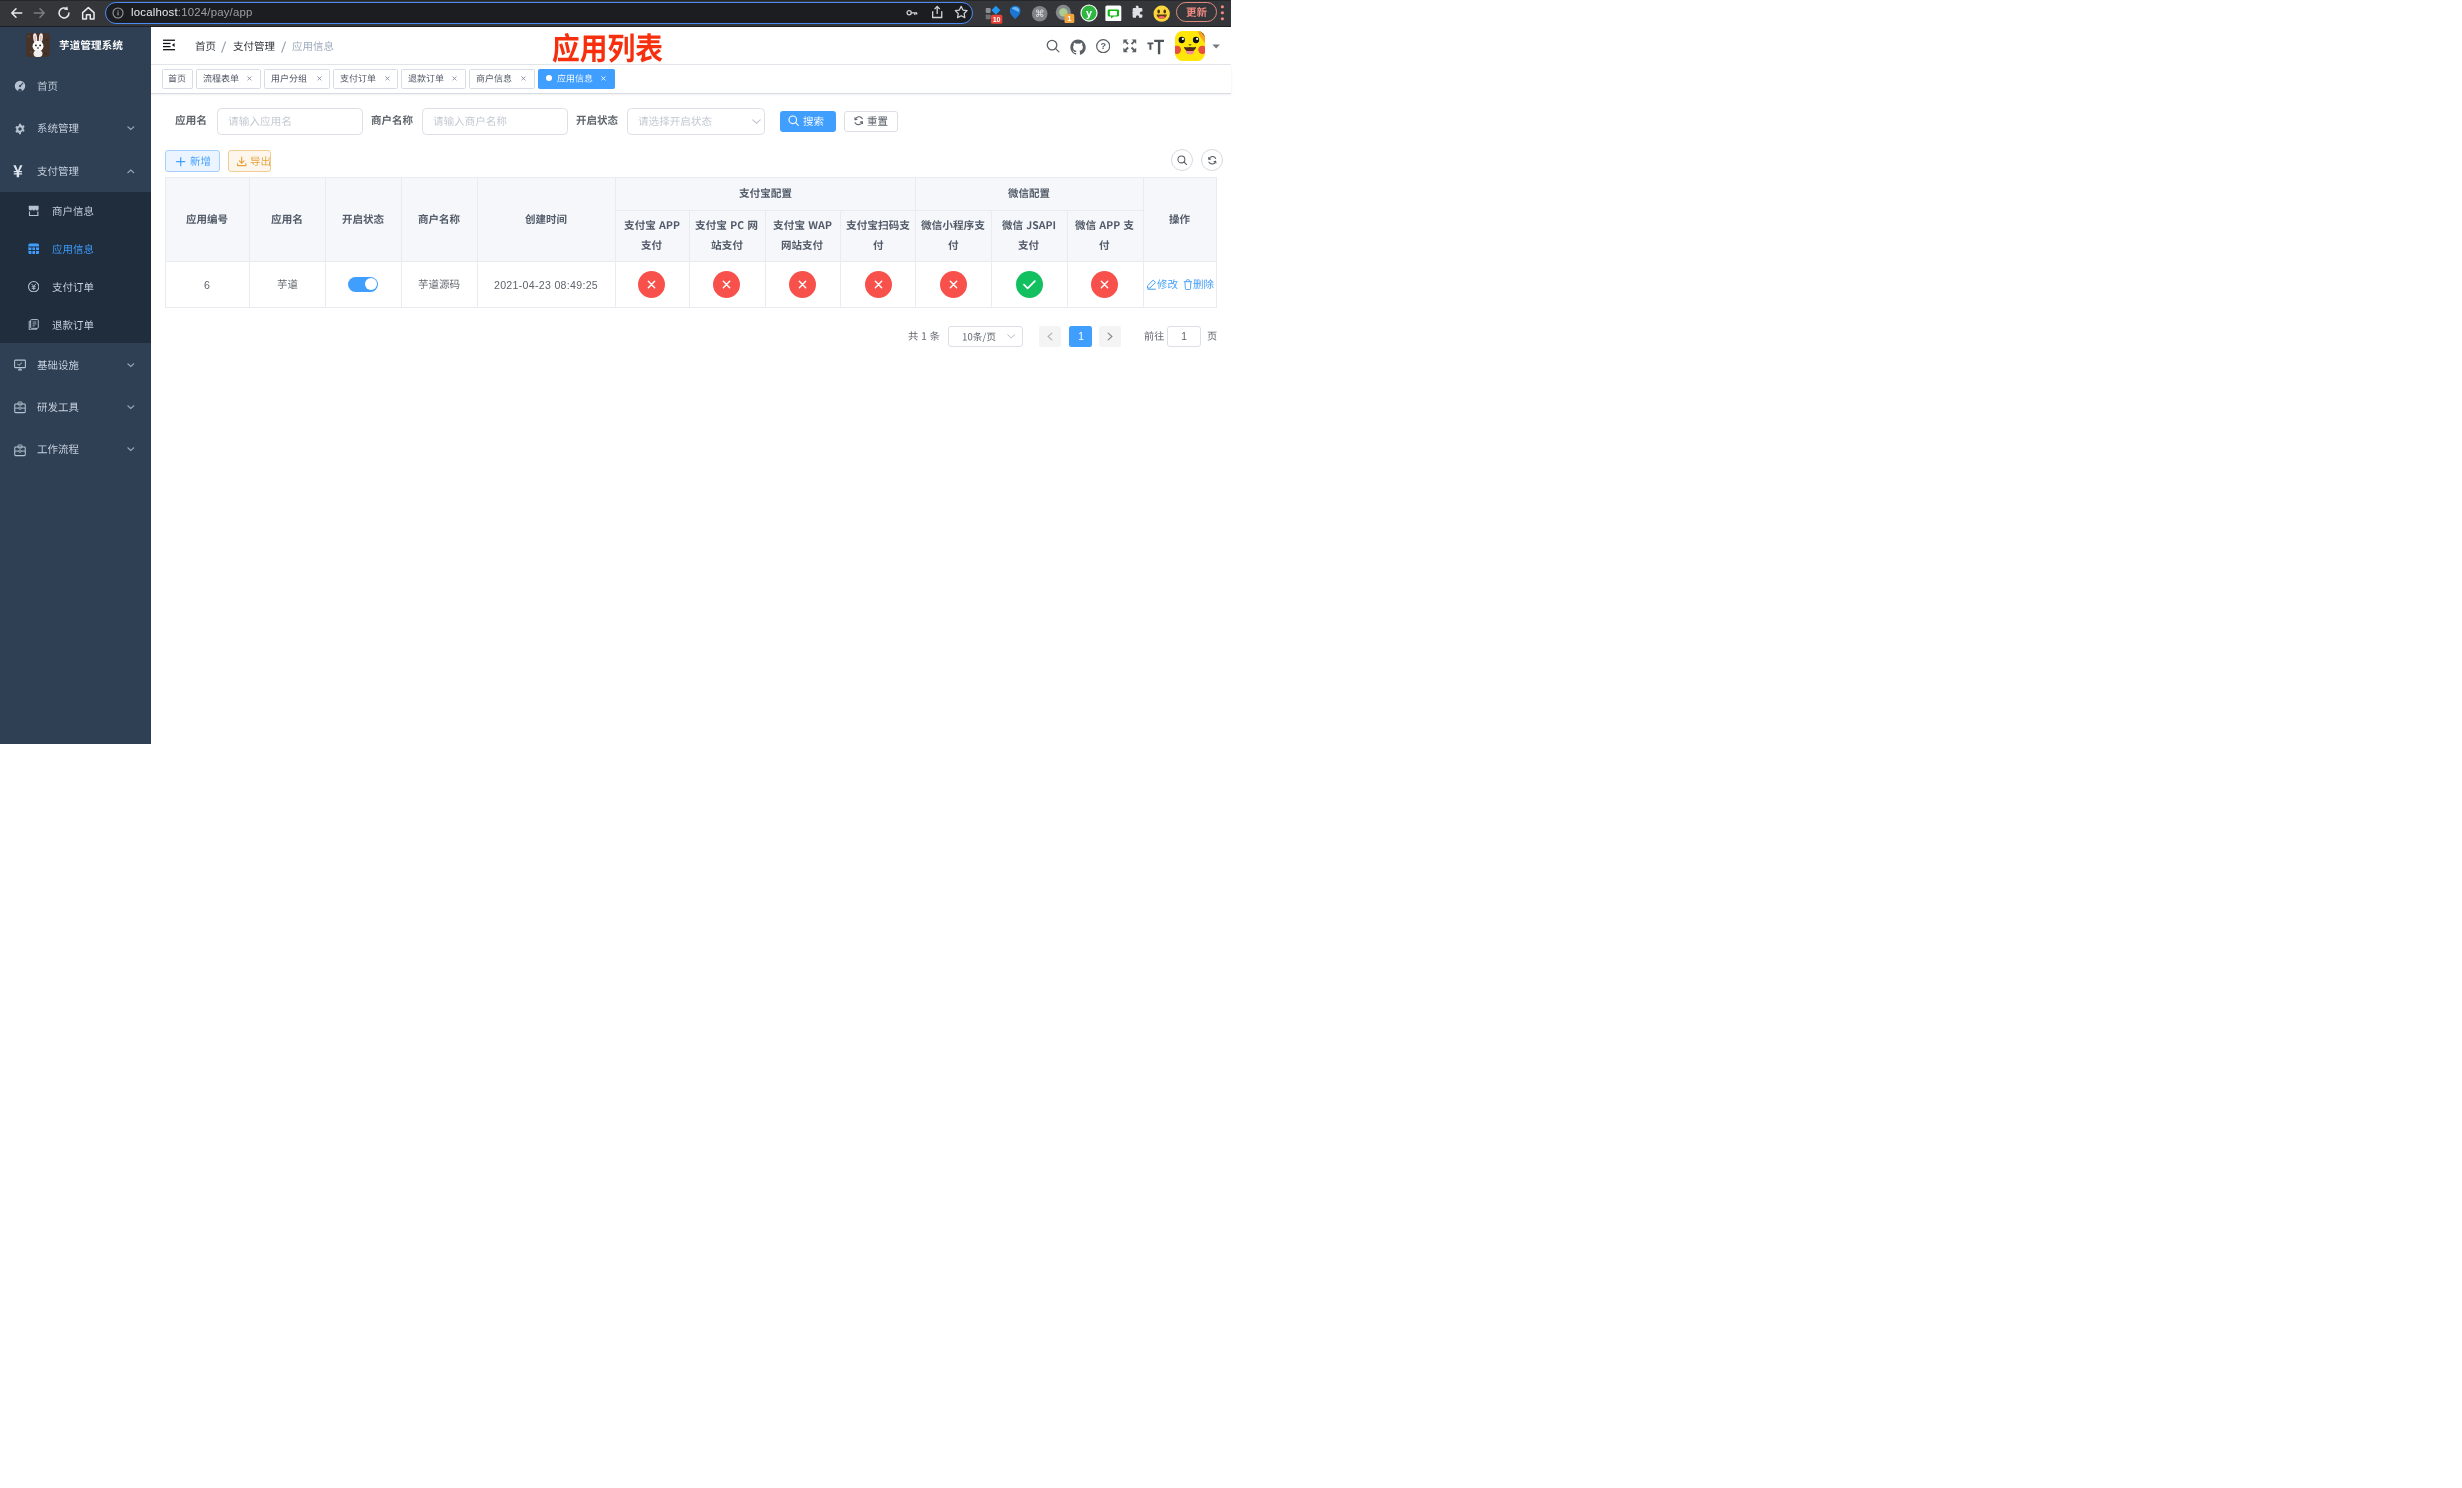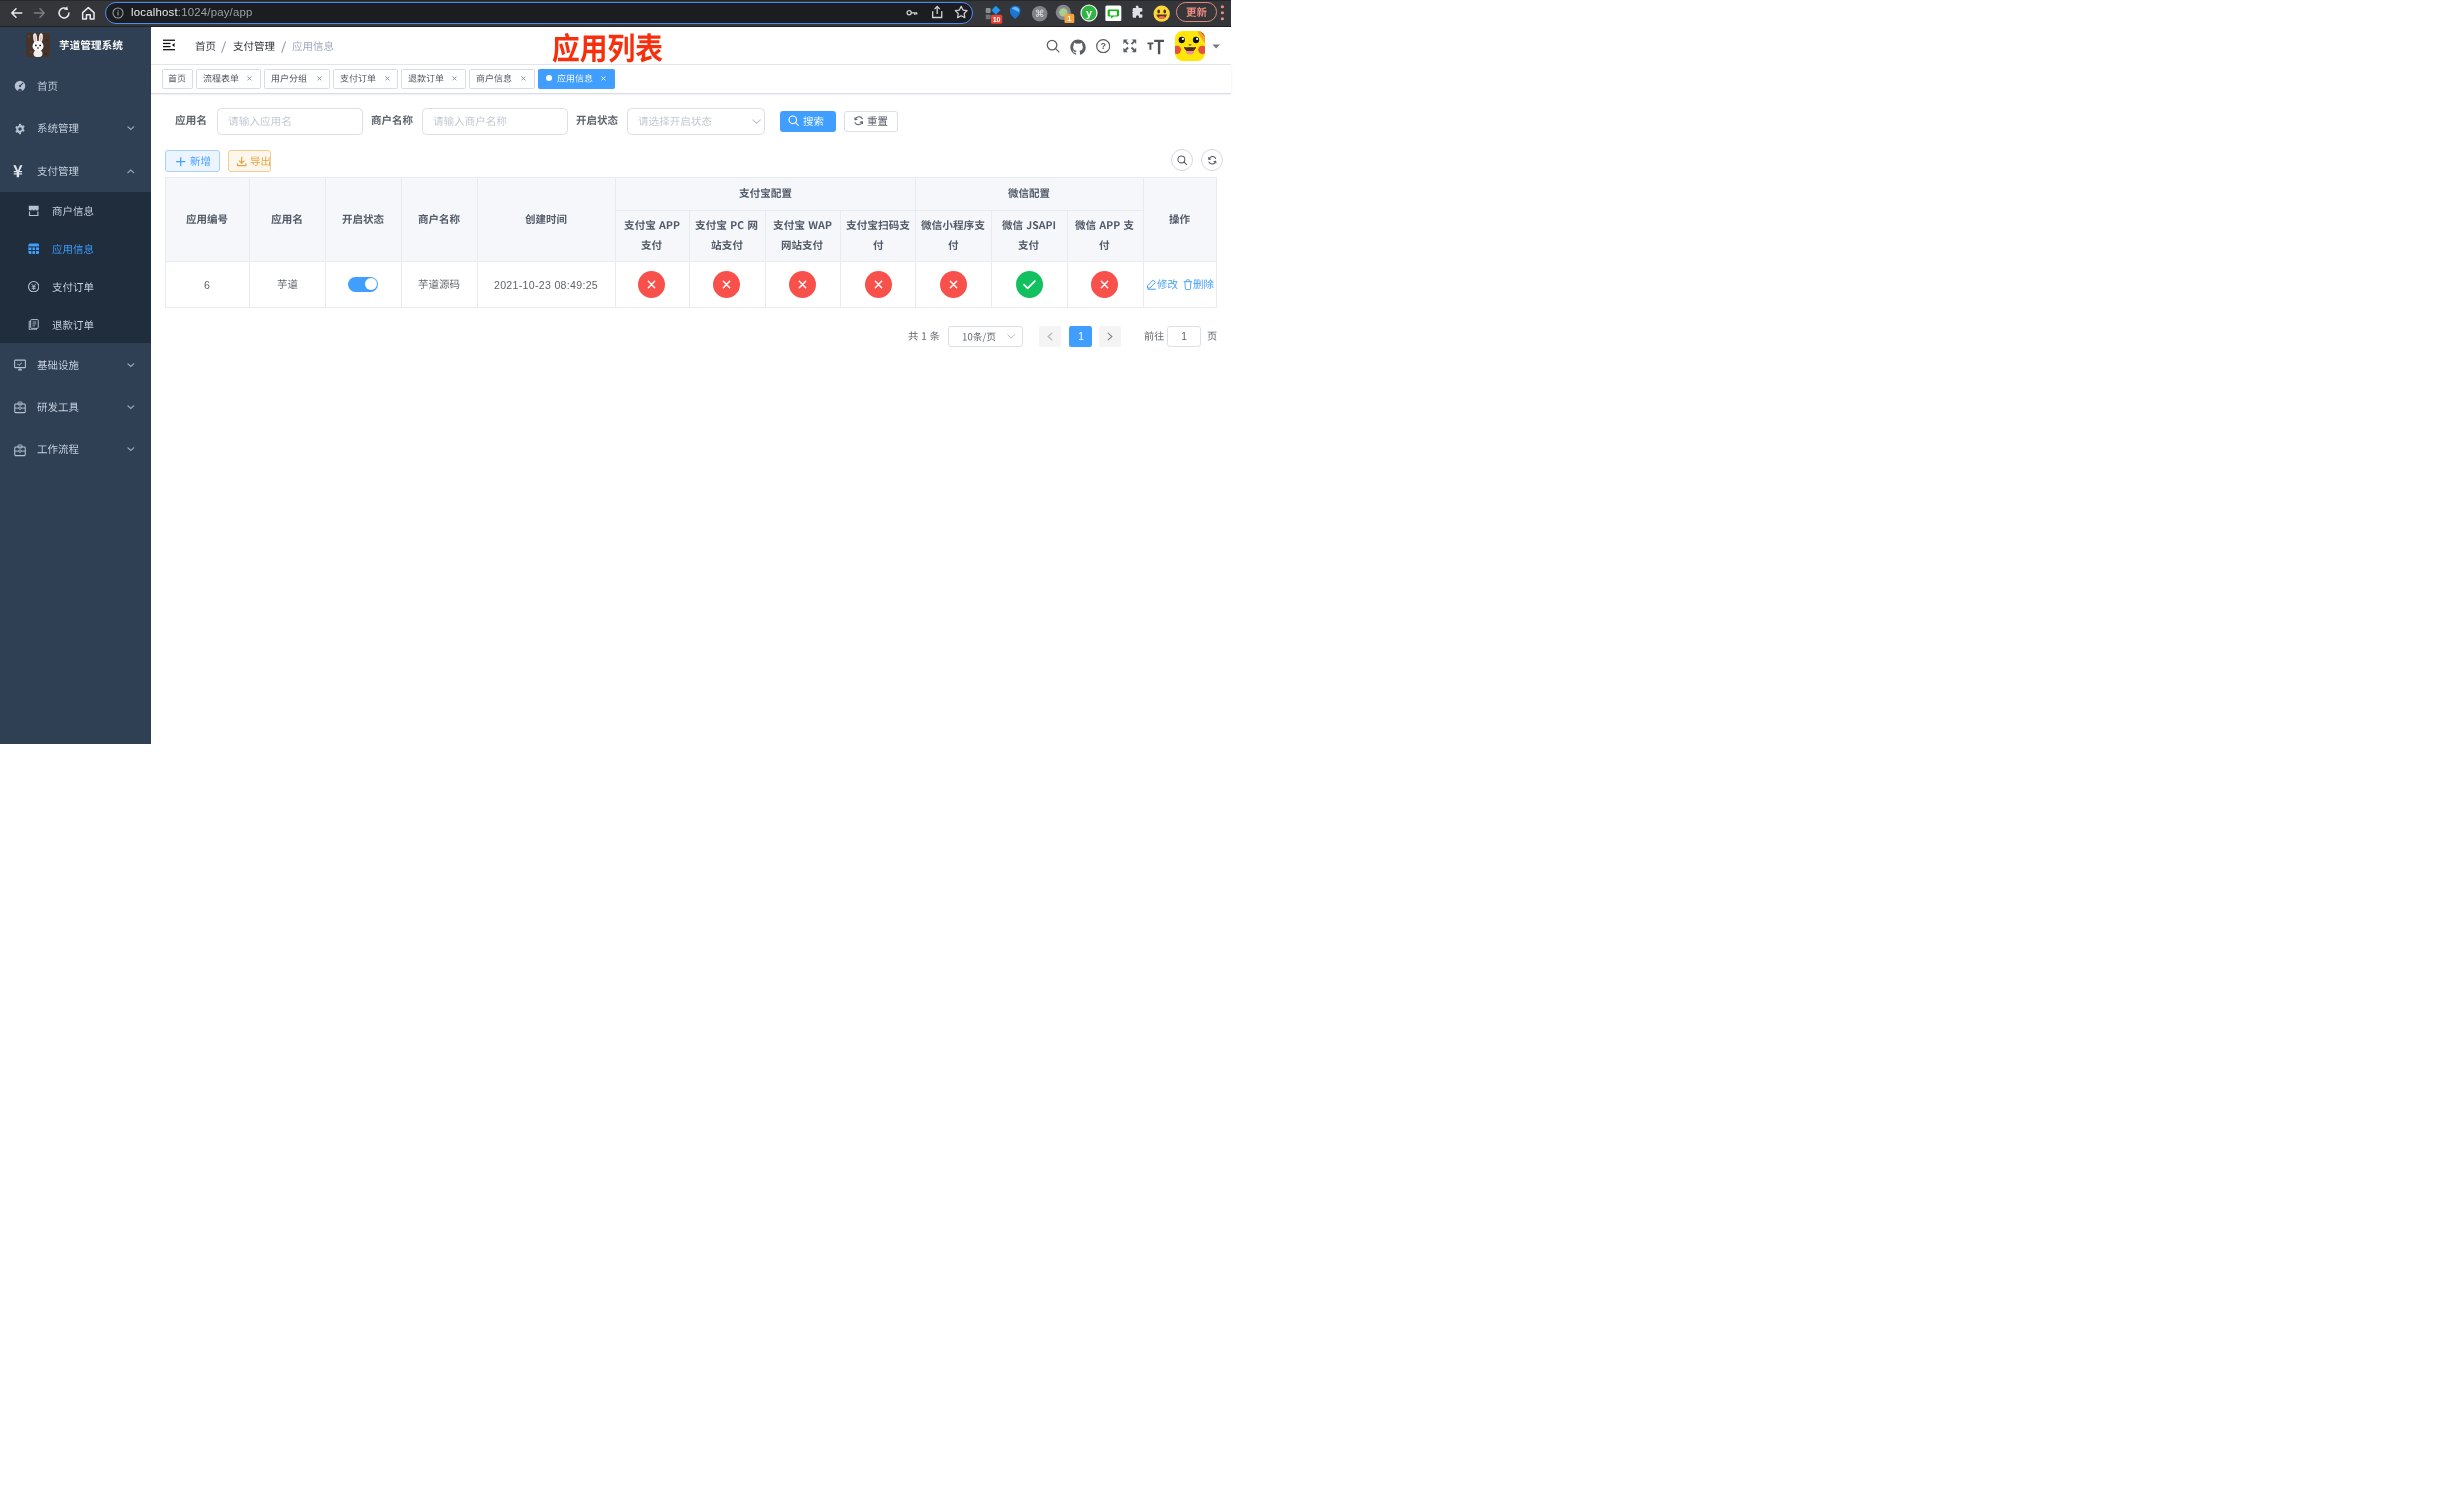--- a/index.html
+++ b/index.html
@@ -761,21 +761,21 @@
 <div style="position:absolute;left:348px;top:277px;width:30px;height:15px;background:#409eff;border-radius:7.6px"></div>
 <div style="position:absolute;left:365px;top:278px;width:12px;height:12px;background:#fff;border-radius:50%"></div>
 <div style="position:absolute;left:418px;top:279px">
     <svg width="42" height="10.6" viewBox="0 0 4000 1000" preserveAspectRatio="none" style="display:block" fill="#5f646b">
       <use href="#r828B" x="0" y="860"></use>
       <use href="#r9053" x="1000" y="860"></use>
       <use href="#r6E90" x="2000" y="860"></use>
       <use href="#r7801" x="3000" y="860"></use>
     </svg>
   </div>
-<div style="position:absolute;top:277px;font:400 10.6px 'Liberation Sans',sans-serif;color:#5f646b;line-height:16px;white-space:pre;letter-spacing:0.3px;left:546px;transform:translateX(-50%)">2021-10-23 08:49:25</div>
+<div style="position:absolute;top:277px;font:400 10.6px 'Liberation Sans',sans-serif;color:#5f646b;line-height:16px;white-space:pre;letter-spacing:0.3px;left:546px;transform:translateX(-50%)">2021-04-23 08:49:25</div>
 <svg style="position:absolute;left:638px;top:271px;" width="27" height="27" viewBox="0 0 35.5 35.5">
     <circle cx="17.75" cy="17.75" r="17.75" fill="#f8514c"></circle>
     <path d="M13.6 13.6 L21.9 21.9 M21.9 13.6 L13.6 21.9" stroke="#fff" stroke-width="1.9" stroke-linecap="round"></path>
   </svg>
 <svg style="position:absolute;left:713px;top:271px;" width="27" height="27" viewBox="0 0 35.5 35.5">
     <circle cx="17.75" cy="17.75" r="17.75" fill="#f8514c"></circle>
     <path d="M13.6 13.6 L21.9 21.9 M21.9 13.6 L13.6 21.9" stroke="#fff" stroke-width="1.9" stroke-linecap="round"></path>
   </svg>
 <svg style="position:absolute;left:789px;top:271px;" width="27" height="27" viewBox="0 0 35.5 35.5">
     <circle cx="17.75" cy="17.75" r="17.75" fill="#f8514c"></circle>

